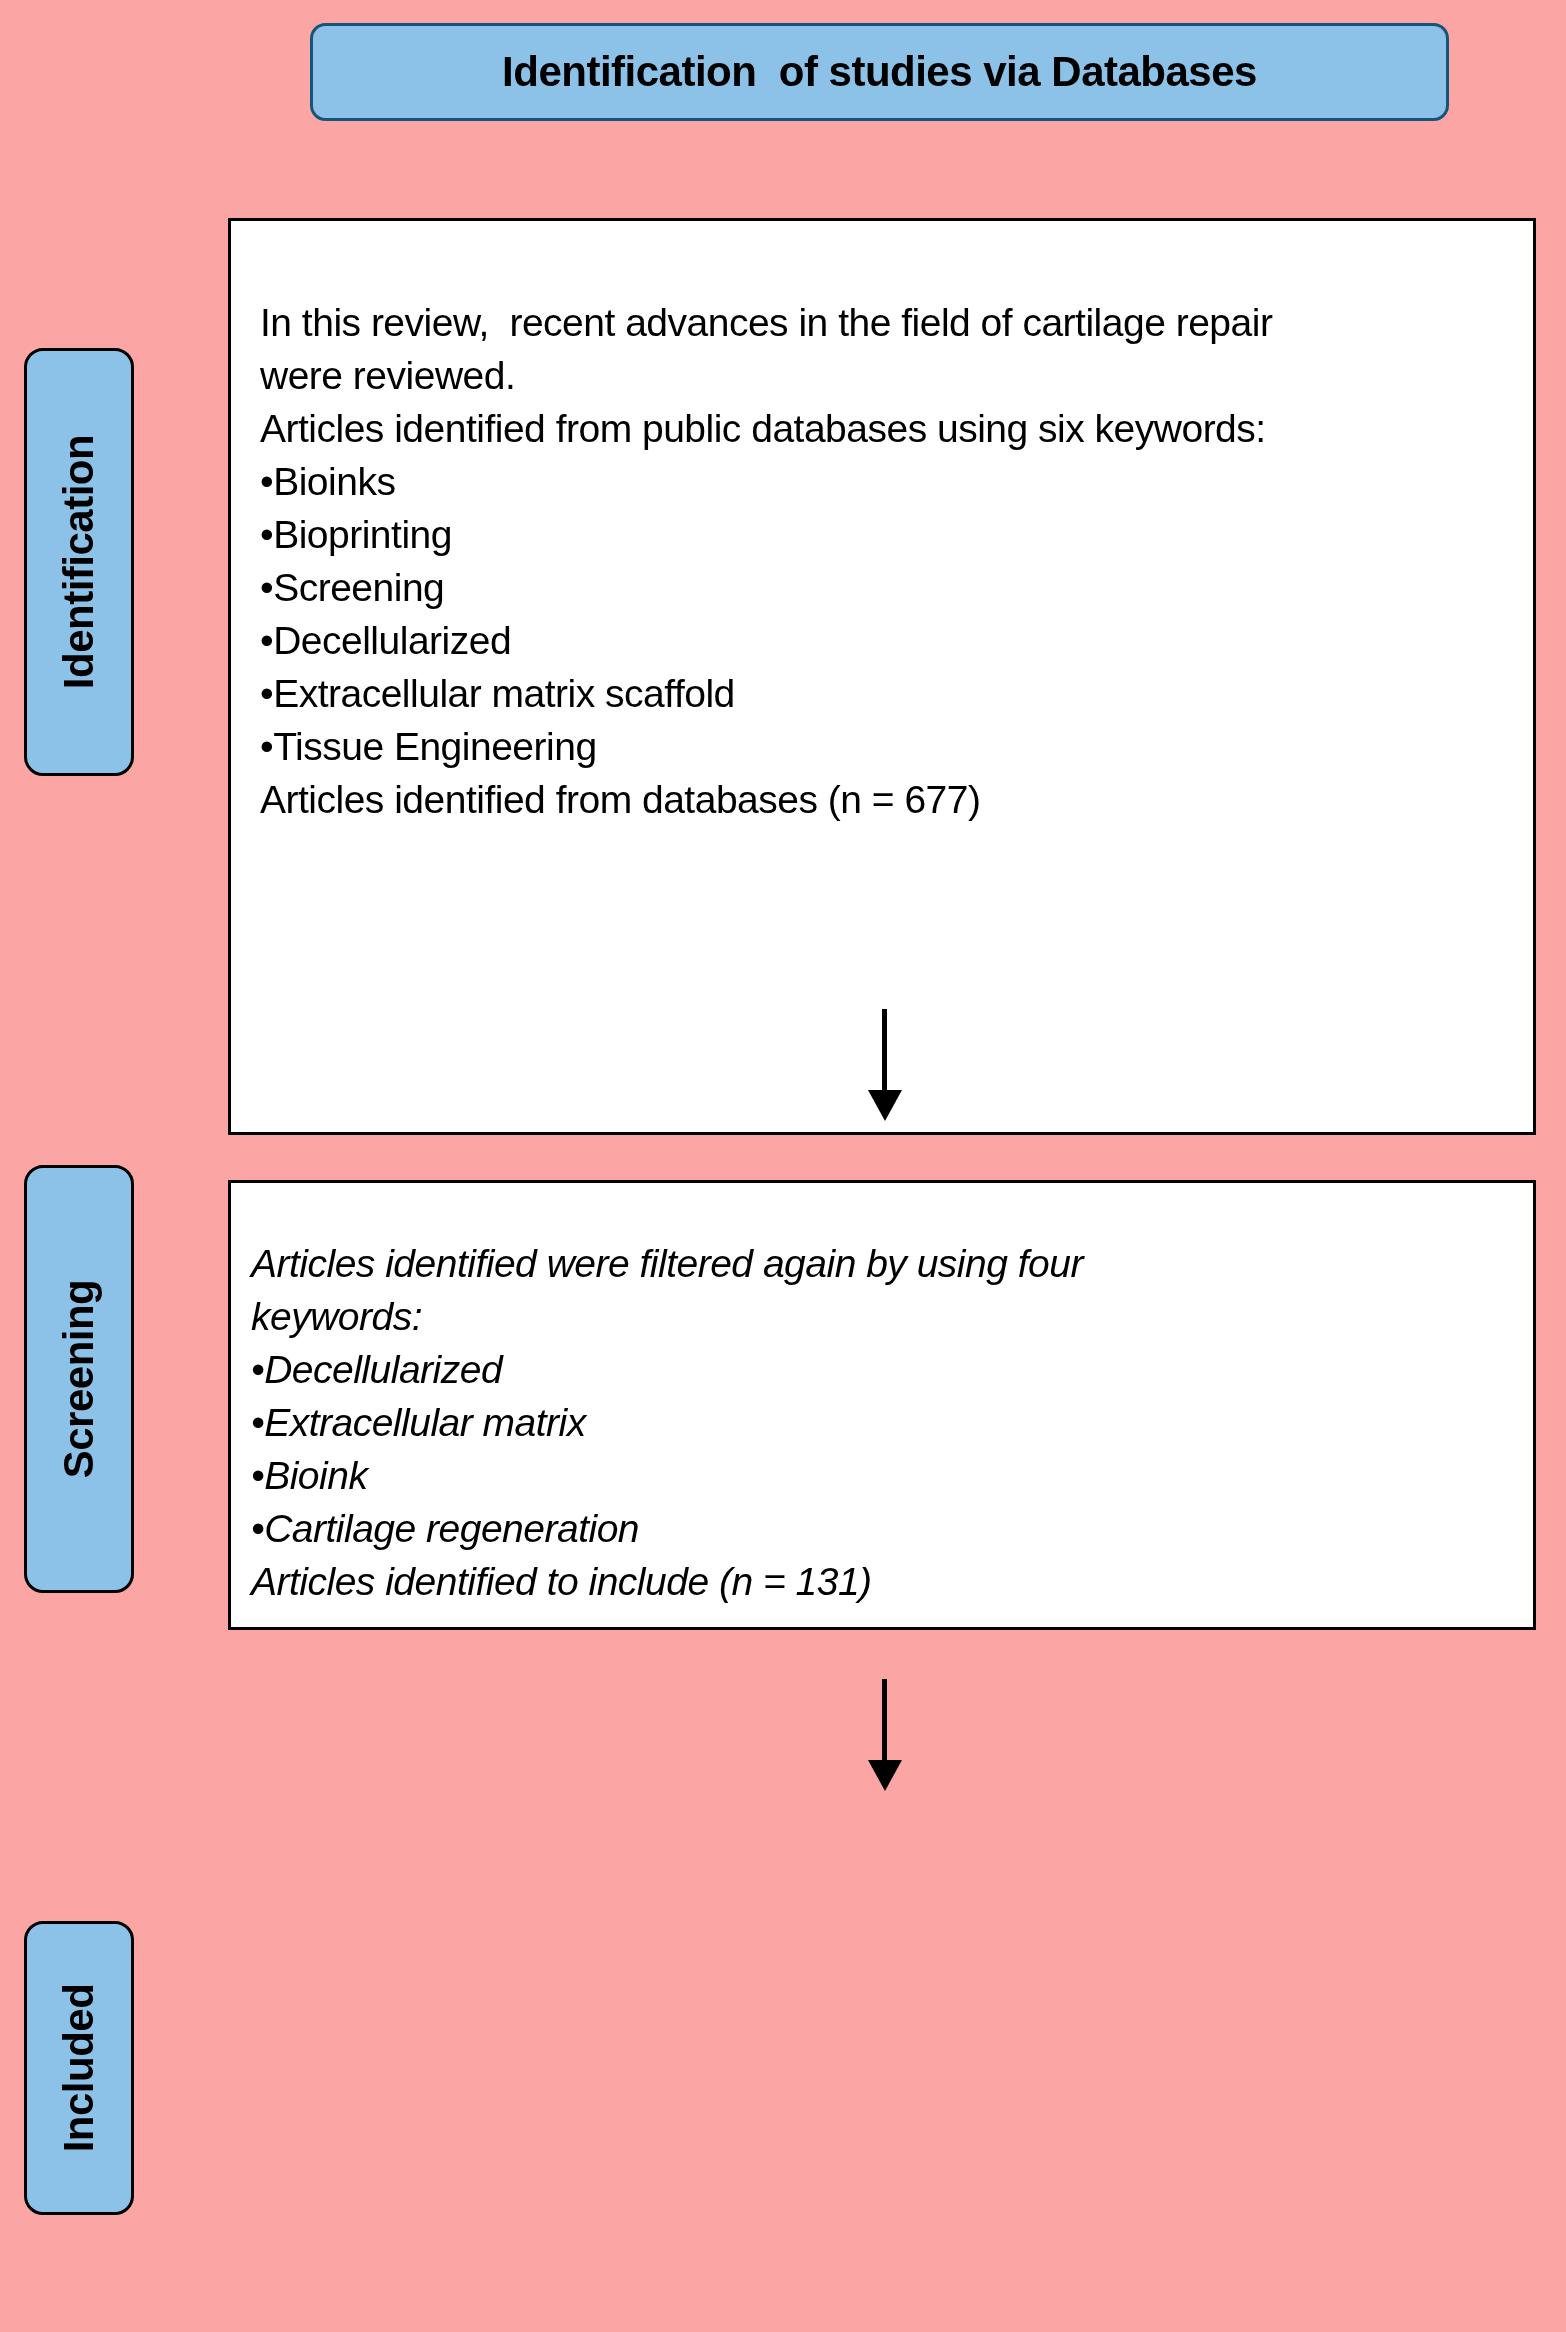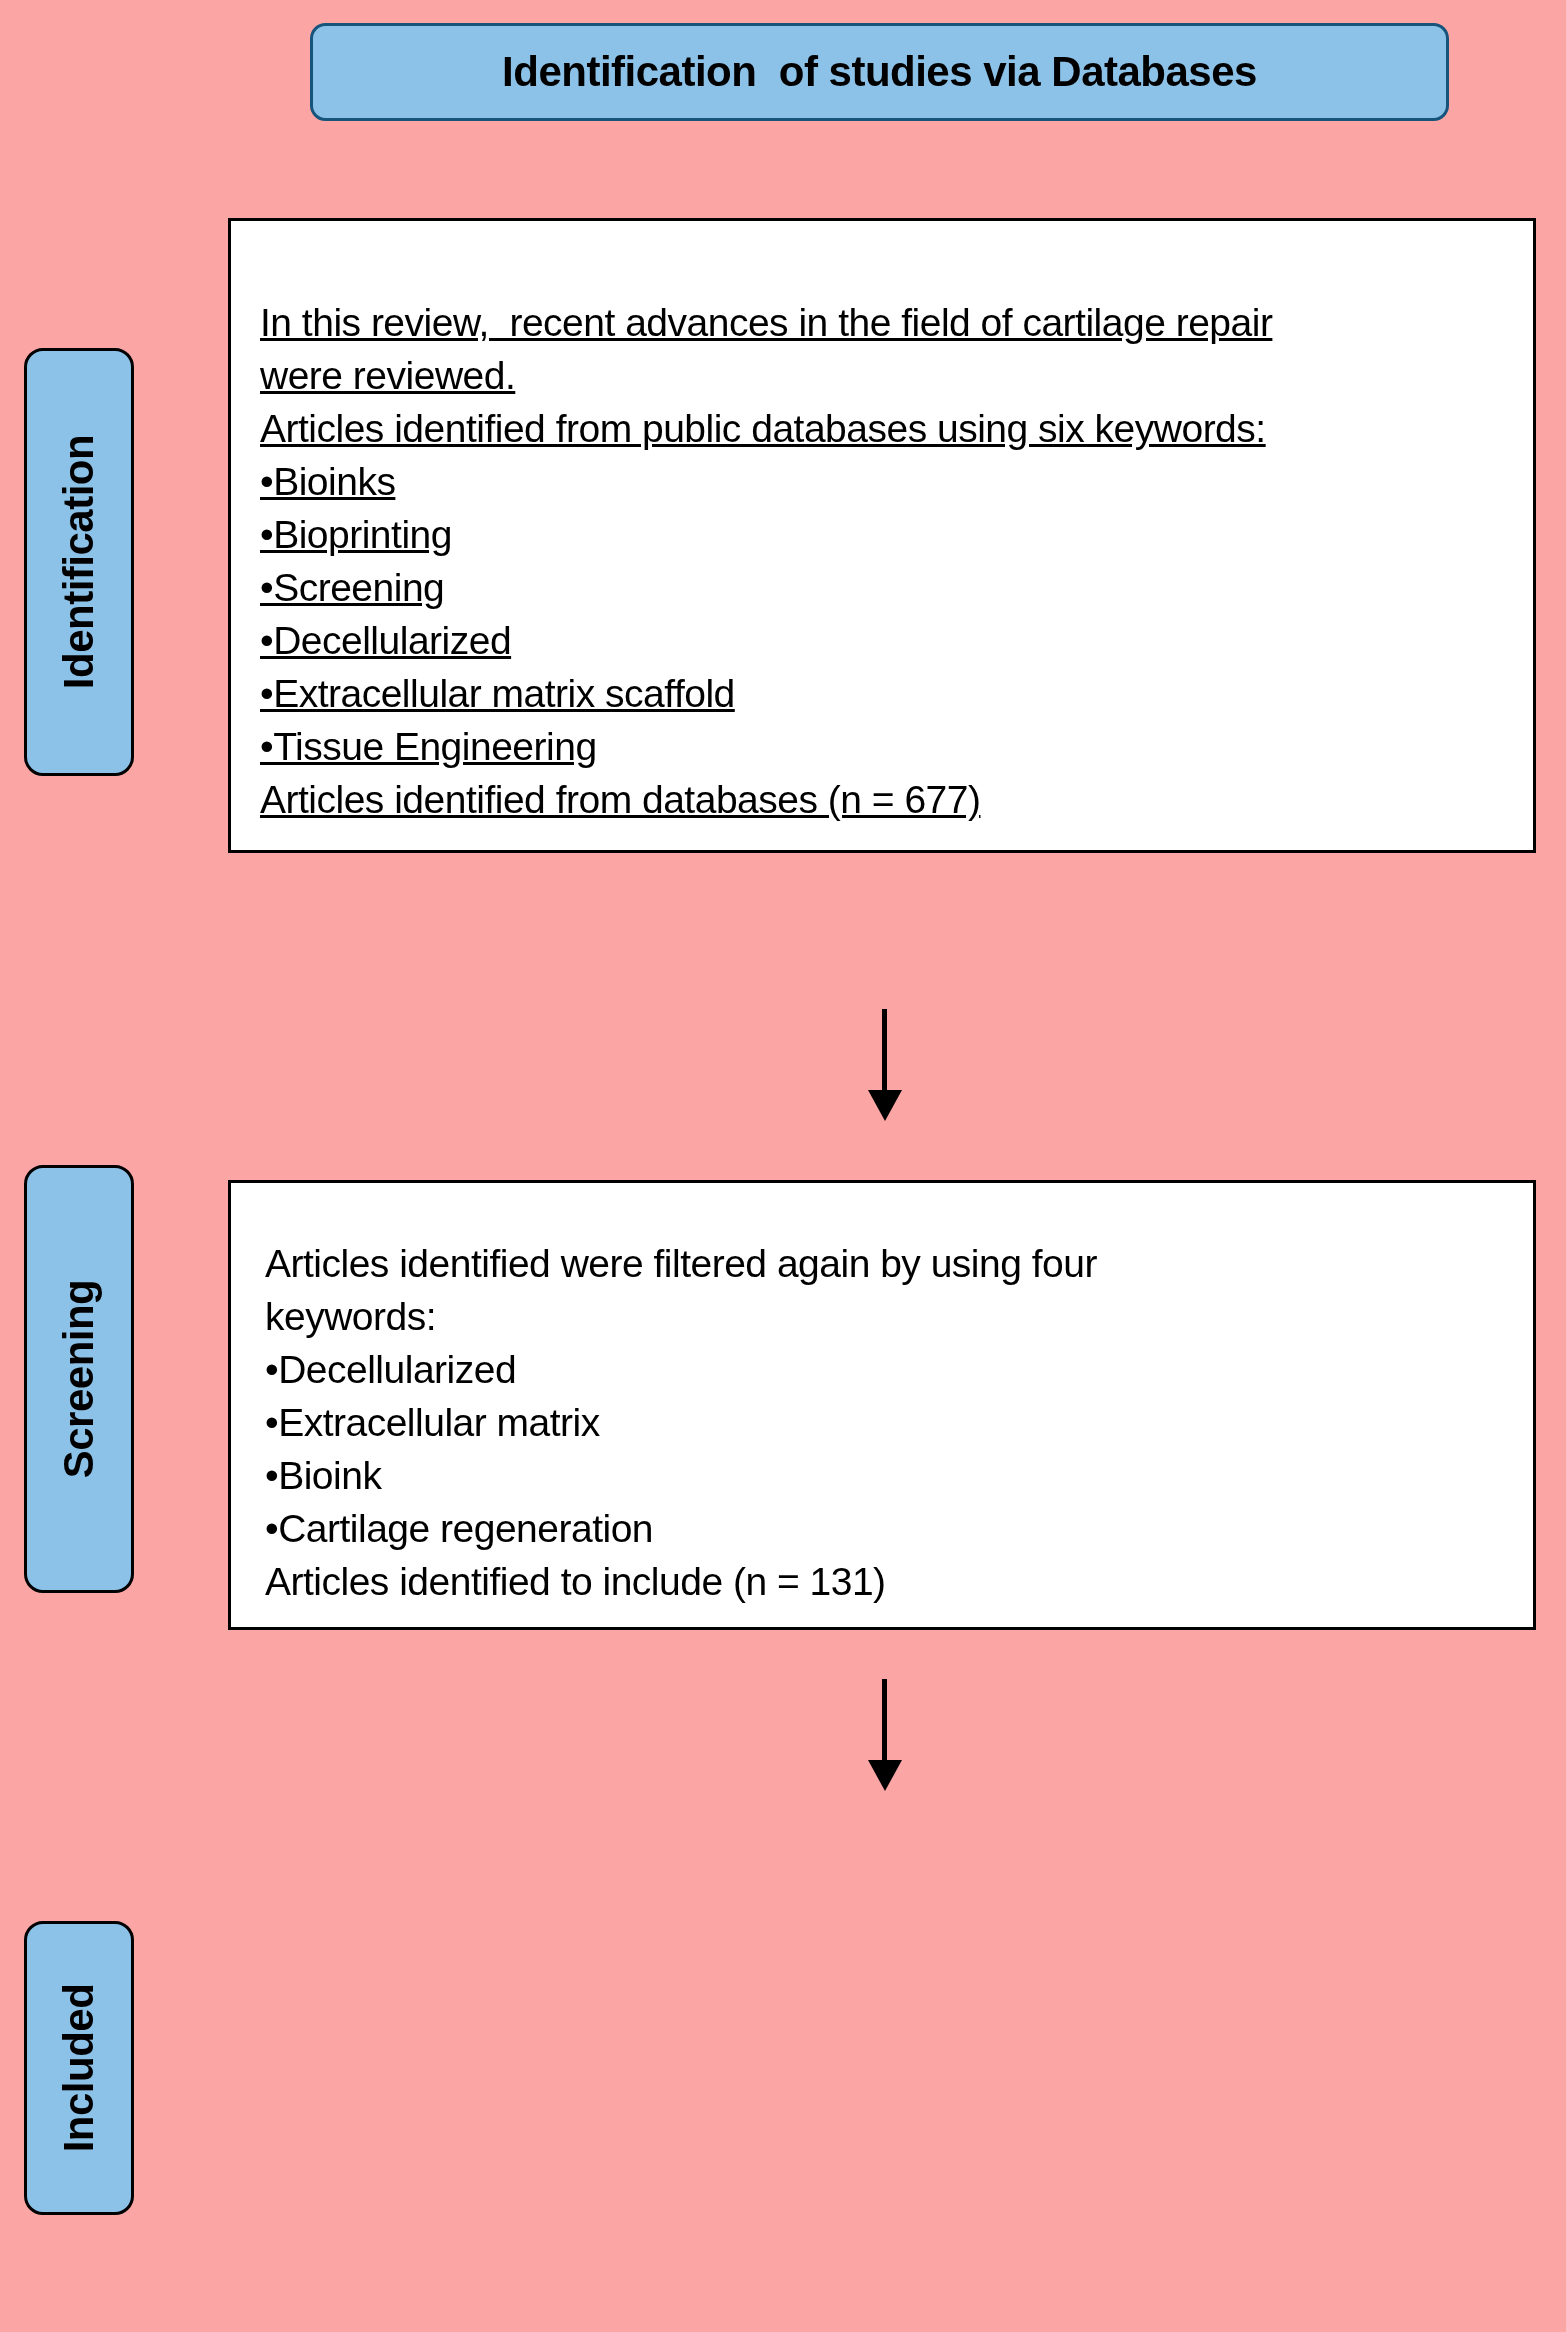--- a/index.html
+++ b/index.html
@@ -63,26 +63,26 @@
     letter-spacing: -0.5px;
   }
 
   
   .flow-box {
     position: absolute;
     box-sizing: border-box;
     background: #ffffff;
     border: 3.8px solid var(--outline, #000000);
   }
-  .box-identification { left: 228px; top: 218px;  width: 1308px; height: 635px; text-decoration: underline; }
+  .box-identification { left: 228px; top: 218px;  width: 1308px; height: 917px; }
   .box-screening      { left: 228px; top: 1180px; width: 1308px; height: 450px; }
   .box-included       { left: 240px; top: 1840px; width: 1307px; height: 461px; }
 
   .box-identification .lines { padding: 75px 19px 0 29px; }
-  .box-screening      .lines { padding: 54px 19px 0 34px; }
+  .box-screening      .lines { padding: 54px 19px 0 20px; font-style: italic; }
   .box-included       .lines { padding: 173px 19px 0 50px; }
 
   .text-line {
     font-size: 39px;
     line-height: 53px;
     height: 53px;
     letter-spacing: -0.5px;
     white-space: pre;
   }
 

